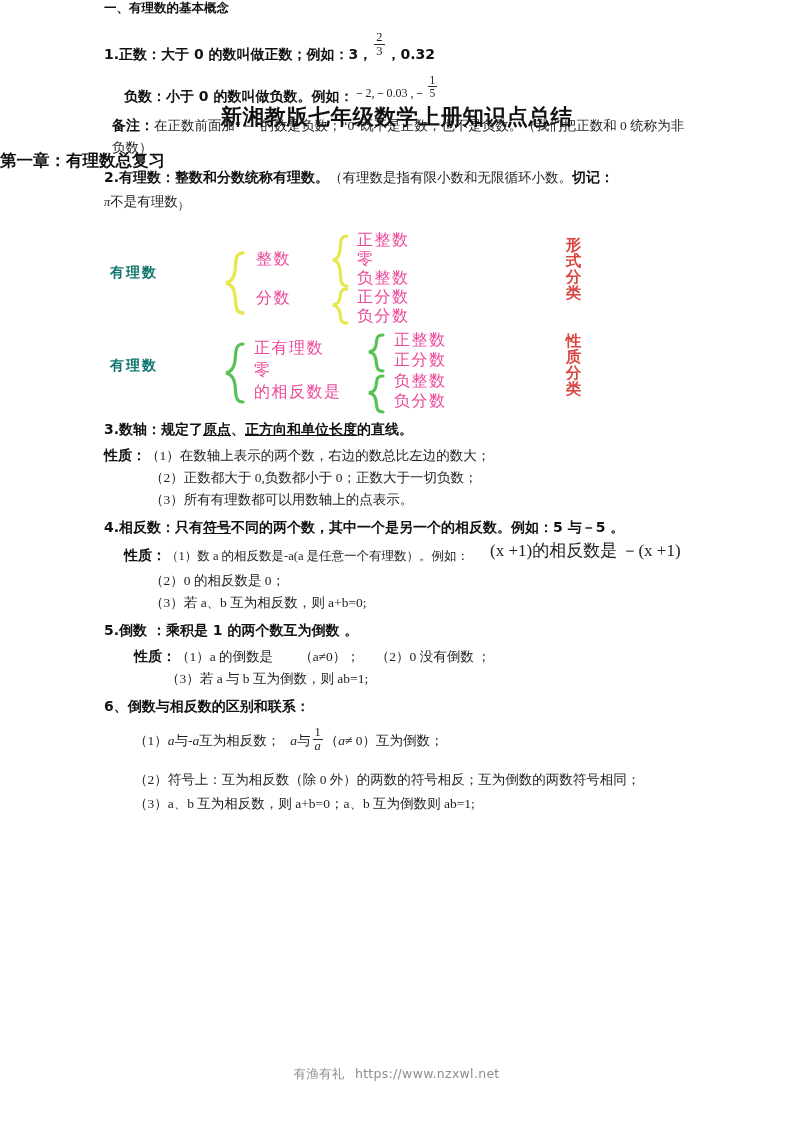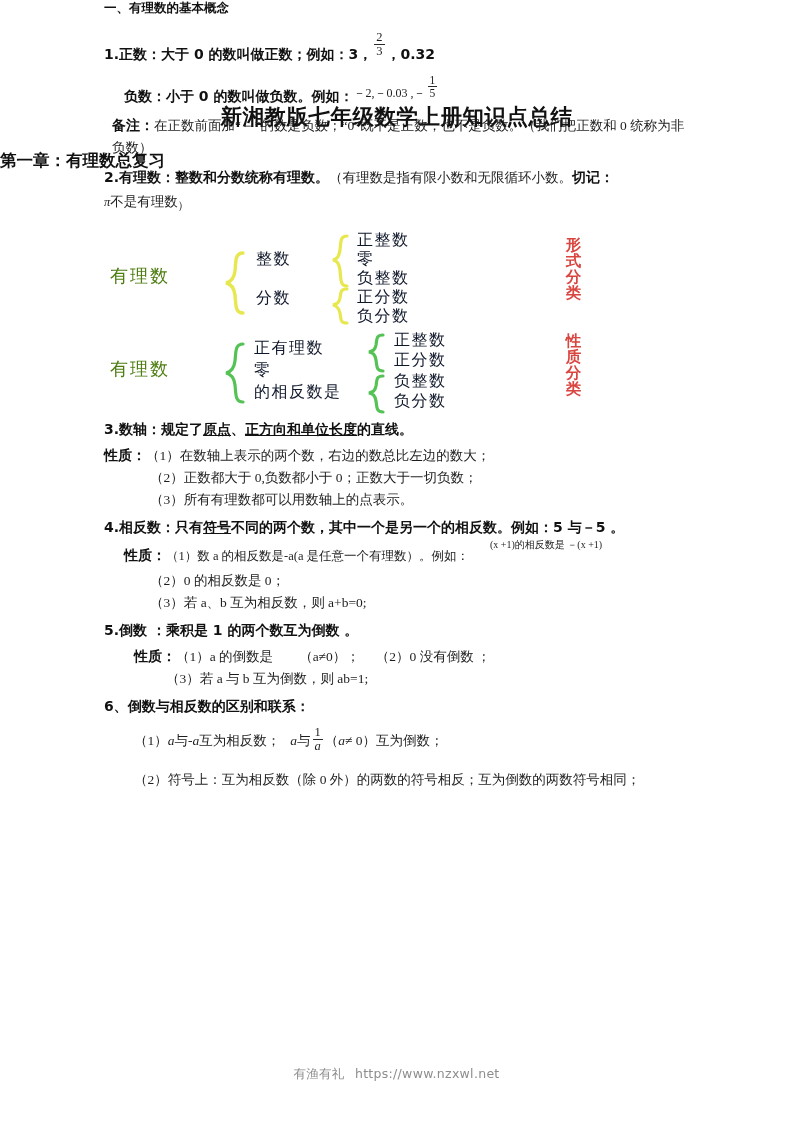--- a/index.html
+++ b/index.html
@@ -95,36 +95,36 @@
 
   
   .diagram {
     position: relative;
     margin-top: 16px;
     height: 96px;
     font-family: "DejaVu Sans", "Liberation Sans", sans-serif;
   }
   .diagram .root {
     position: absolute;
-    font-size: 18px;
+    font-size: 14px;
     letter-spacing: 2px;
-    color: #4d7c0f;
-    font-weight: 400;
+    color: #0f766e;
+    font-weight: 700;
   }
   .brace {
     position: absolute;
     font-size: 0;
     line-height: 0;
   }
   .brace svg { display: block; }
   .d-item {
     position: absolute;
     font-size: 16px;
     letter-spacing: 1.5px;
-    color: #0f172a;
+    color: #ec4899;
     white-space: nowrap;
     font-weight: 500;
   }
   .vert-label {
     position: absolute;
     color: #d9453f;
     font-family: "DejaVu Sans", "Liberation Sans", sans-serif;
     font-size: 15.5px;
     font-weight: bold;
     width: 19px;
@@ -248,40 +248,41 @@
     <div class="line" style="margin-top:3px;">
       <span class="b">性质：</span><span>（1）在数轴上表示的两个数，右边的数总比左边的数大；</span>
     </div>
     <div class="line indent2">（2）正数都大于 0,负数都小于 0；正数大于一切负数；</div>
     <div class="line indent2">（3）所有有理数都可以用数轴上的点表示。</div>
 
     <div class="line" style="margin-top:5px;">
       <span class="b">4.相反数：</span><span class="b">只有</span><span class="b u">符号</span><span class="b">不同的两个数，其中一个是另一个的相反数。例如：5 与－5 。</span>
     </div>
     <div class="line indent1" style="margin-top:5px; position:relative;">
-      <span class="b">性质：</span><span style="font-size:12.5px;">（1）数 a 的相反数是-a(a 是任意一个有理数）。例如：</span><span class="mi" style="position:absolute; left:386px; top:-7px; font-size:10px; font-style:normal;">(x +1)的相反数是 －(x +1)</span>
+      <span class="b">性质：</span><span style="font-size:12.5px;">（1）数 a 的相反数是-a(a 是任意一个有理数）。例如：</span><span class="mi" style="position:absolute; left:386px; top:-7px; font-size:17px; font-style:normal;">(x +1)的相反数是 －(x +1)</span>
     </div>
     <div class="line indent2" style="margin-top:4px;">（2）0 的相反数是 0；</div>
     <div class="line indent2">（3）若 a、b 互为相反数，则 a+b=0;</div>
 
     <div class="line" style="margin-top:5px;">
       <span class="b">5.倒数 ：</span><span class="b">乘积是 1 的两个数互为倒数 。</span>
     </div>
     <div class="line indent3" style="margin-top:3px;">
       <span class="b">性质：</span><span>（1）a 的倒数是</span><span style="display:inline-block;width:26px;"></span><span>（a≠0）；</span><span style="display:inline-block;width:16px;"></span><span>（2）0 没有倒数 ；</span>
     </div>
     <div class="line" style="padding-left:62px;">（3）若 a 与 b 互为倒数，则 ab=1;</div>
 
     <div class="line" style="margin-top:5px;">
       <span class="b">6、倒数与相反数的区别和联系：</span>
     </div>
     <div class="line indent3" style="margin-top:8px;">
       <span>（1）</span><span class="mi">a</span><span>与-</span><span class="mi">a</span><span>互为相反数；</span><span style="display:inline-block;width:10px;"></span><span class="mi">a</span><span>与</span><span class="frac"><span class="num">1</span><span class="den mi">a</span></span><span>（</span><span class="mi">a</span><span>≠ 0）互为倒数；</span>
     </div>
     <div class="line indent3" style="margin-top:16px;">（2）符号上：互为相反数（除 0 外）的两数的符号相反；互为倒数的两数符号相同；</div>
+    <div class="line indent3" style="margin-top:2px;">（3）a、b 互为相反数，则 a+b=0；a、b 互为倒数则 ab=1;</div>
 
   </div>
 
   <div class="footer">
     <span>有渔有礼</span>
     <span style="display:inline-block;width:6px;"></span><span>https://www.nzxwl.net</span>
   </div>
 
 </div>
 

